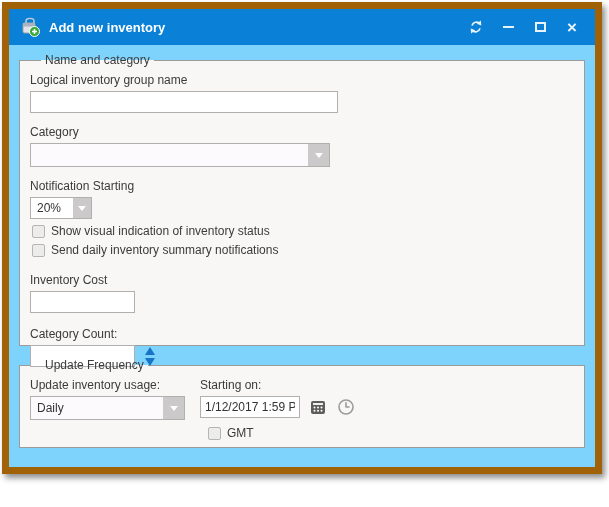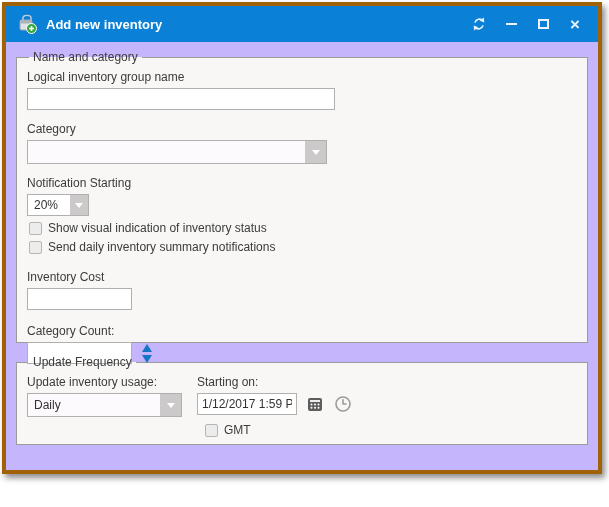--- a/index.html
+++ b/index.html
@@ -1,19 +1,19 @@
 <!DOCTYPE html>
 <html><head>
 <meta charset="utf-8">
 <style>
   * { box-sizing: border-box; margin: 0; padding: 0; }
   html, body { width: 609px; height: 507px; background: #ffffff; font-family: "Liberation Sans", sans-serif; }
   .window {
     position: absolute; left: 2px; top: 2px; width: 600px; height: 472px;
-    background: #c4b5fd; border: 4px solid #a16207;
+    background: #7dd3fc; border: 7px solid #a16207;
     box-shadow: 3px 4px 6px rgba(0,0,0,0.45);
   }
   
   .titlebar {
     height: 36px; background: #0a80d7; display: flex; align-items: center; padding: 0 10px;
   }
   .title-icon { width: 22px; height: 22px; flex: 0 0 auto; }
   .title-text {
     color: #ffffff; font-size: 13px; font-weight: bold; margin-left: 8px; flex: 1 1 auto;
     white-space: nowrap; overflow: hidden;
@@ -28,21 +28,21 @@
     display: flex; align-items: center; padding: 0 6px;
   }
   .save-btn { display: flex; align-items: center; gap: 8px; padding: 2px 8px 2px 4px; cursor: pointer; }
   .save-label { font-size: 12px; color: #6a6a6a; }
   
   fieldset {
     margin: 8px 10px 0 10px; border: 1px solid #9b9b9b; padding: 2px 10px 8px 10px;
     background: #f8f7f6;
   }
   fieldset.fs2 { margin-top: 12px; }
-  legend { font-size: 12px; color: #3b3b3b; padding: 0 4px; margin-left: 2px; }
+  legend { font-size: 12px; color: #3b3b3b; padding: 0 4px; margin-left: 11px; }
   .lbl { display: block; font-size: 12px; color: #3b3b3b; margin: 9px 0 4px 0; }
   .lbl.first { margin-top: 4px; }
   input[type="text"] {
     height: 22px; border: 1px solid #b2b0af; background: #ffffff; font-size: 12px;
     color: #333; padding: 0 4px; font-family: "Liberation Sans", sans-serif; outline: none;
   }
   .w-wide { width: 308px; }
   .w-small { width: 105px; }
   
   .combo { display: inline-flex; border: 1px solid #b2b0af; background: #fdfafd; height: 24px; vertical-align: middle; }

